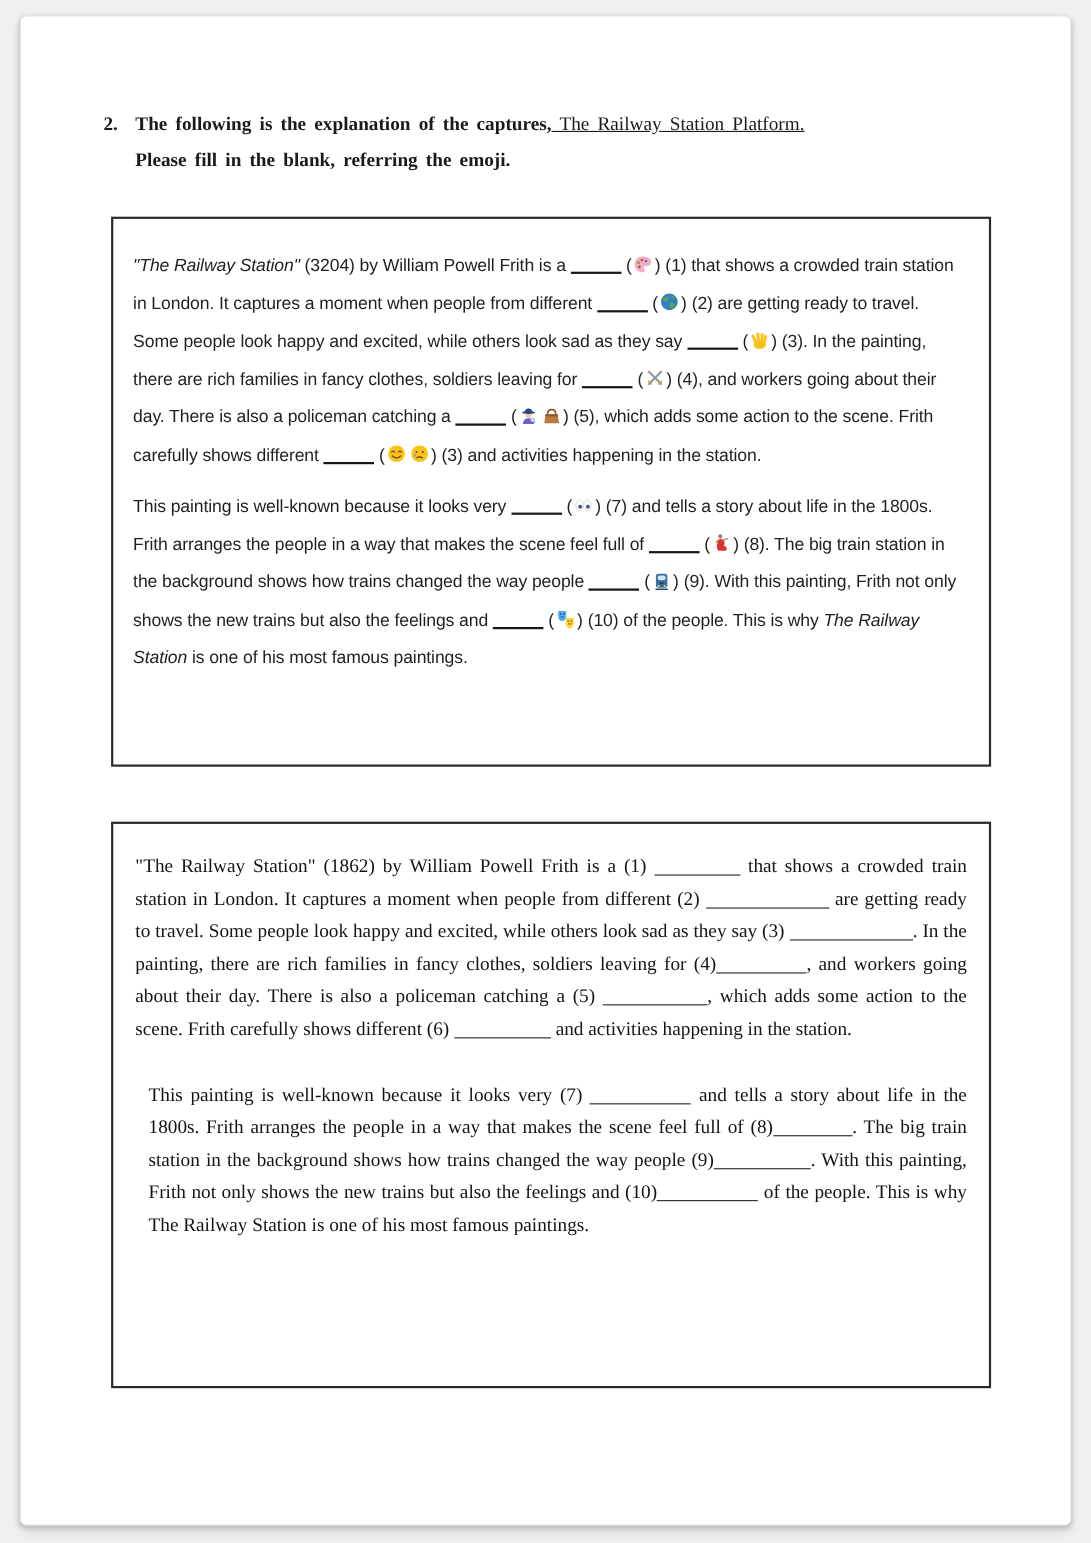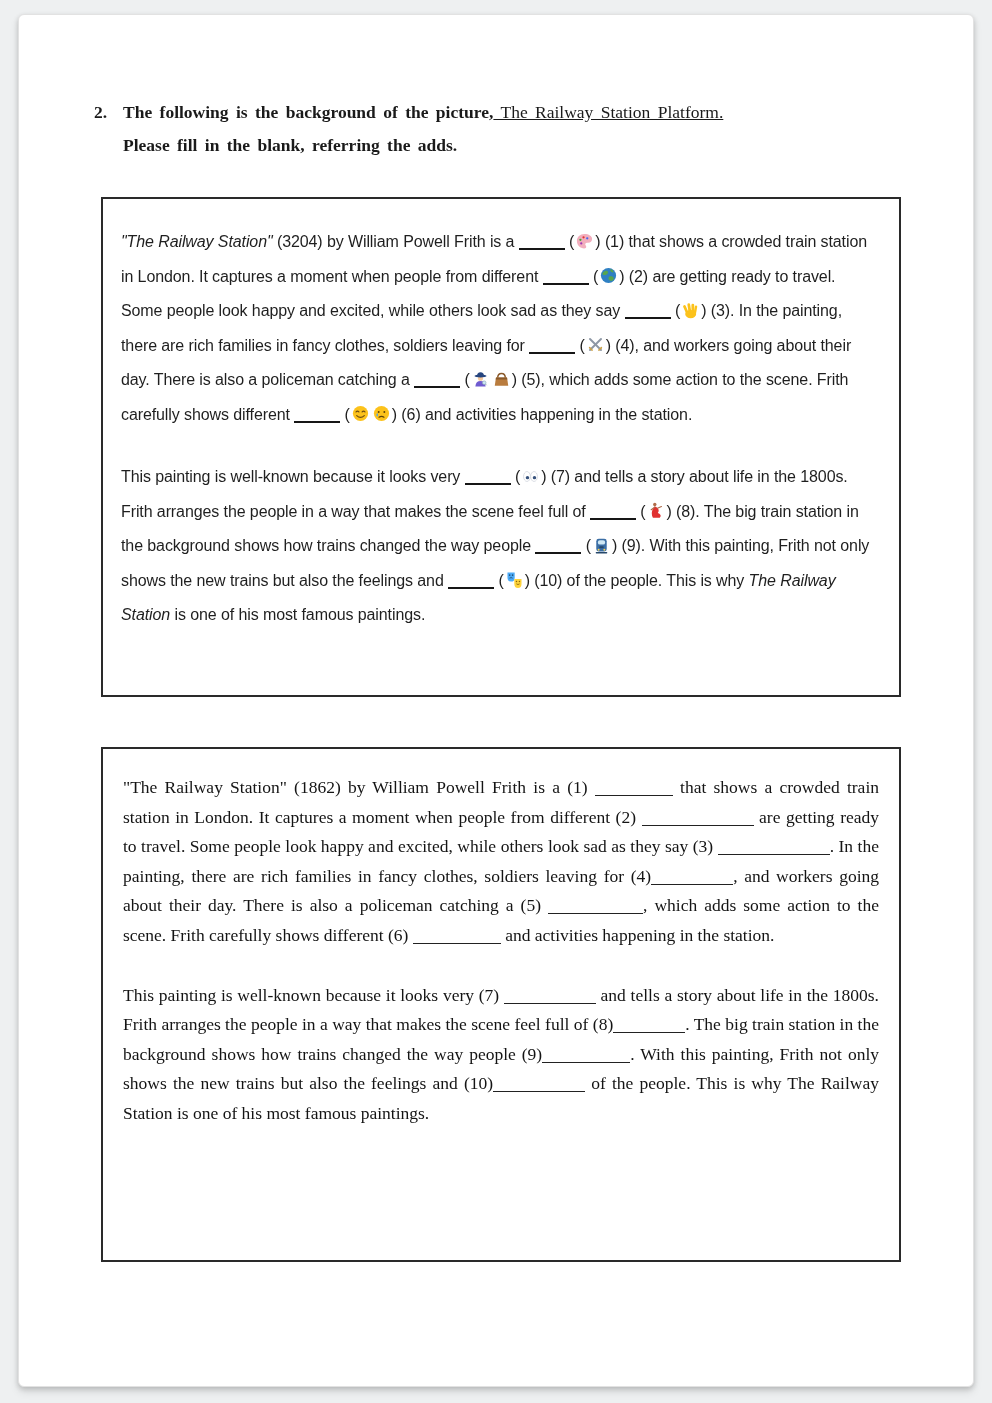--- a/index.html
+++ b/index.html
@@ -32,41 +32,41 @@
     margin-left:82px;width:800px;box-sizing:border-box;
     border:2px solid #2a2a2a;background:#fff;
   }
   .box1{margin-top:35px;min-height:500px;padding:26px 18px 24px 18px;
     font-family:"Liberation Sans", sans-serif;font-size:16px;line-height:34.5px;
     color:#1f1f1f;letter-spacing:-0.1px;}
   .box2{margin-top:50px;min-height:515px;padding:24px 20px 24px 20px;
     font-family:"Liberation Serif", serif;font-size:17.5px;line-height:29.6px;
     text-align:justify;color:#141414;}
   .tbox p{margin:0;}
-  .box1 p + p{margin-top:28px;}
-  .box2 p + p{margin-top:30px;}
+  .box1 p + p{margin-top:12px;}
+  .box2 p + p{margin-top:30px;margin-left:12px;}
   .it{font-style:italic;}
   .bd{font-weight:400;}
   .blank{display:inline-block;vertical-align:baseline;transform:translateY(3px);}
   .box1 .blank{width:46px;border-bottom:2.2px solid #161616;height:0.85em;}
   .box2 .blank{border-bottom:1.6px solid #222;height:0.85em;}
   .emoji{display:inline-block;width:19px;height:19px;vertical-align:-3.5px;margin:0 1px;}
   .emoji svg{width:19px;height:19px;display:block;}
 </style>
 </head>
 <body>
 
 <div class="card">
 
   <div class="heading">
     <div class="row">
       <span class="qnum">2.</span>
-      <span><span class="strong">The following is the background of the picture,</span><span class="plain"> The Railway Station Platform.</span></span>
+      <span><span class="strong">The following is the explanation of the captures,</span><span class="plain"> The Railway Station Platform.</span></span>
     </div>
-    <div class="line2">Please fill in the blank, referring the adds.</div>
+    <div class="line2">Please fill in the blank, referring the emoji.</div>
   </div>
 
   <div class="tbox box1" id="box1">
       <p><span class="it">"The Railway Station"</span><span> (3204) by </span><span class="bd">William Powell Frith</span><span> is a </span><span class="blank"></span><span> (</span><span class="emoji" title="🎨"><svg viewBox="0 0 20 20">
             <path d="M10 2.2C5.2 2.2 2 5.5 2 9.6c0 4.3 3.5 7.8 7.7 7.8 1.4 0 2.1-.8 2.1-1.8 0-.5-.2-.9-.5-1.3-.3-.4-.5-.8-.5-1.2 0-1 .8-1.8 1.8-1.8h1.3c2.4 0 4.1-1.8 4.1-4C18 4.4 14.4 2.2 10 2.2z" fill="#f2aebd"></path>
             <circle cx="5.7" cy="8.2" r="1.2" fill="#3aaa35"></circle>
             <circle cx="9" cy="5.6" r="1.2" fill="#e03131"></circle>
             <circle cx="12.9" cy="6.6" r="1.2" fill="#4263eb"></circle>
             <circle cx="6.6" cy="12" r="1.2" fill="#9c36b5"></circle>
           </svg></span><span>) (1) that shows a crowded train station in London. It captures a moment when people from different </span><span class="blank"></span><span> (</span><span class="emoji" title="🌍"><svg viewBox="0 0 20 20">
@@ -103,21 +103,21 @@
           </svg></span><span>) (5), which adds some action to the scene. Frith carefully shows different </span><span class="blank"></span><span> (</span><span class="emoji" title="😊"><svg viewBox="0 0 20 20">
             <circle cx="10" cy="10" r="8" fill="#fcc21b"></circle>
             <path d="M5.3 8.4Q6.8 6.6 8.3 8.4M11.7 8.4Q13.2 6.6 14.7 8.4" fill="none" stroke="#6d4c10" stroke-width="1.2" stroke-linecap="round"></path>
             <path d="M6 12.2Q10 15.8 14 12.2" fill="none" stroke="#6d4c10" stroke-width="1.3" stroke-linecap="round"></path>
           </svg></span><span class="emoji" title="😢"><svg viewBox="0 0 20 20">
             <circle cx="10" cy="10" r="8" fill="#fcc21b"></circle>
             <circle cx="7" cy="8.4" r="1" fill="#5a4108"></circle>
             <circle cx="13" cy="8.4" r="1" fill="#5a4108"></circle>
             <path d="M7.4 13.9Q10 12 12.6 13.9" fill="none" stroke="#5a4108" stroke-width="1.3" stroke-linecap="round"></path>
             <path d="M5.5 9.6q1.8 2.4 0 3.7-1.8-1.3 0-3.7z" fill="#58a7e0"></path>
-          </svg></span><span>) (6) and activities happening in the station.</span></p>
+          </svg></span><span>) (3) and activities happening in the station.</span></p>
       <p><span>This painting is well-known because it looks very </span><span class="blank"></span><span> (</span><span class="emoji" title="👀"><svg viewBox="0 0 20 20">
             <ellipse cx="6.3" cy="10" rx="3.6" ry="5.2" fill="#fff" stroke="#c8cdd6" stroke-width="0.7"></ellipse>
             <ellipse cx="13.7" cy="10" rx="3.6" ry="5.2" fill="#fff" stroke="#c8cdd6" stroke-width="0.7"></ellipse>
             <circle cx="6.8" cy="11.2" r="1.8" fill="#37527c"></circle>
             <circle cx="14.2" cy="11.2" r="1.8" fill="#37527c"></circle>
           </svg></span><span>) (7) and tells a story about life in the 1800s. Frith arranges the people in a way that makes the scene feel full of </span><span class="blank"></span><span> (</span><span class="emoji" title="💃"><svg viewBox="0 0 20 20">
             <circle cx="8.2" cy="3.6" r="1.8" fill="#b06c49"></circle>
             <path d="M8 5.8C12 6.8 13.4 9.6 11.4 12.6 14.2 13.4 15.4 15.6 13.4 17.6H6.2C4.2 14 4.8 9.2 8 5.8z" fill="#e03131"></path>
             <path d="M8.4 6.4 4.4 9.2M11 7.6l4.2-1.8" stroke="#b06c49" stroke-width="1.2" stroke-linecap="round" fill="none"></path>
           </svg></span><span>) (8). The big train station in the background shows how trains changed the way people </span><span class="blank"></span><span> (</span><span class="emoji" title="🚆"><svg viewBox="0 0 20 20">

